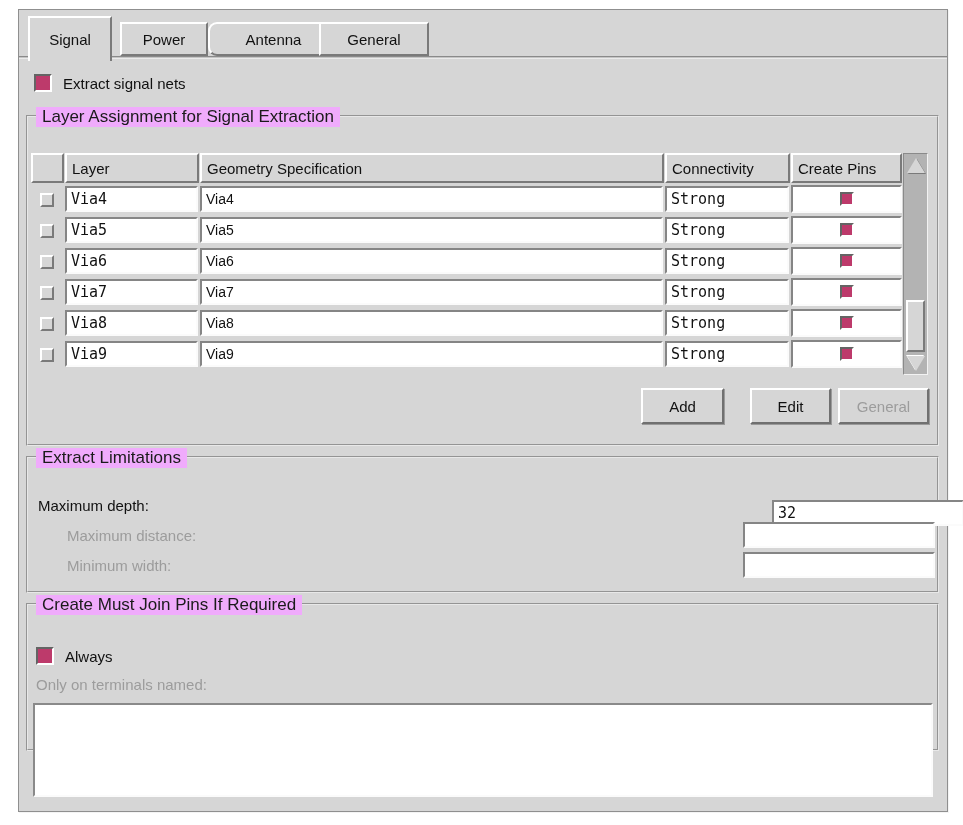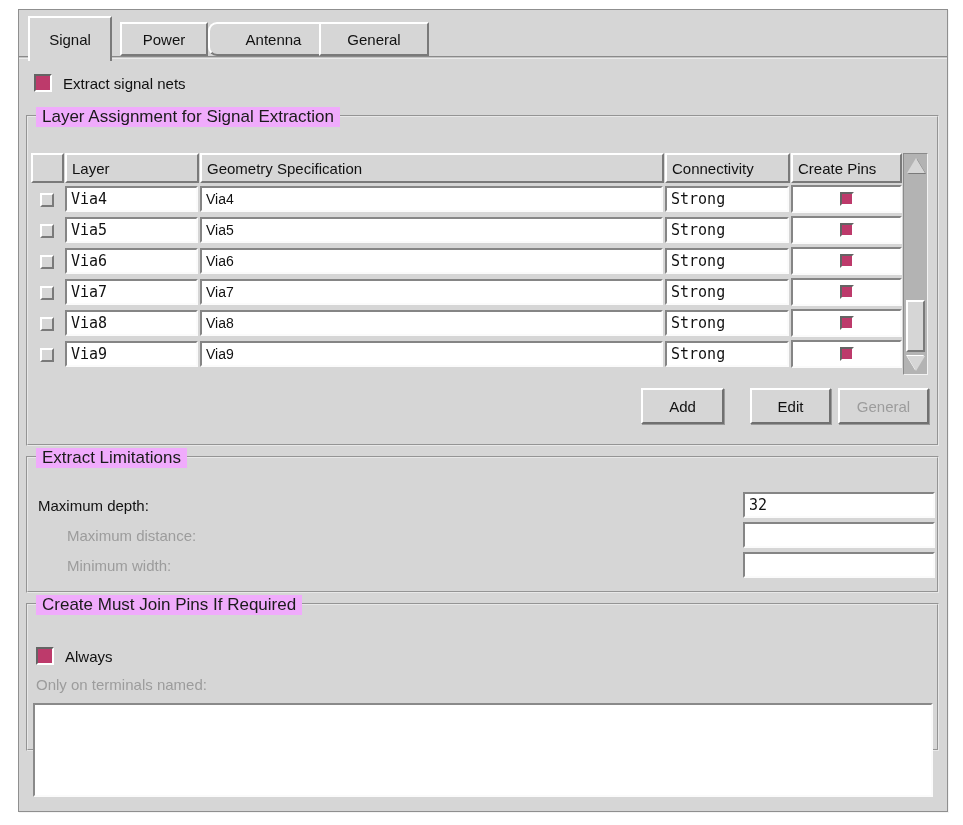--- a/index.html
+++ b/index.html
@@ -204,21 +204,21 @@
     </div>
     <div class="btn disabled" style="left:810px; top:271px; width:91px;">
       <span>General</span>
     </div>
   </div>
 
   <div class="group" style="left:7px; top:446px; width:913px; height:137px;">
     <span class="group-title">Extract Limitations</span>
 
     <span class="lim-label" style="top:39px;">Maximum depth:</span>
-    <input class="field mono lim-field" style="top: 34px;" value="32">
+    <input class="field mono lim-field" style="top: 42px; margin-left: 29px;" value="32">
 
     <span class="lim-label disabled" style="top:69px;">Maximum distance:</span>
     <input class="field mono lim-field" style="top: 64px;" value="">
 
     <span class="lim-label disabled" style="top:99px;">Minimum width:</span>
     <input class="field mono lim-field" style="top: 94px;" value="">
   </div>
 
   <div class="group" style="left:7px; top:593px; width:913px; height:148px;">
     <span class="group-title">Create Must Join Pins If Required</span>

